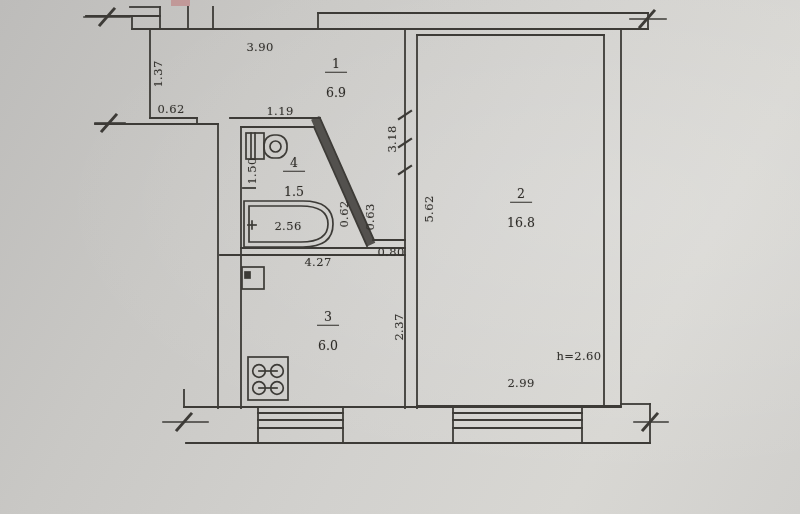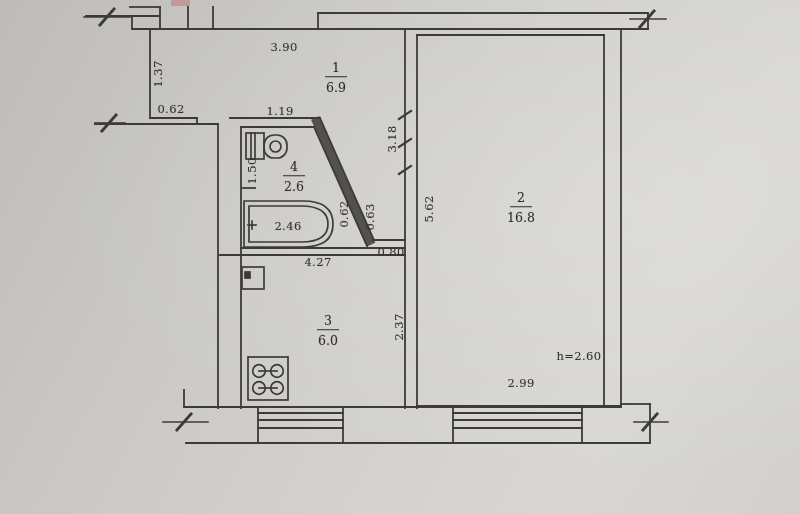--- a/index.html
+++ b/index.html
@@ -16,21 +16,21 @@
     font-size:11.5px;color:#34322e;letter-spacing:.4px;white-space:nowrap;
     text-shadow:0 0 1px rgba(52,50,46,.25);
   }
   .lbl.v{transform:translate(-50%,-50%) rotate(-90deg);}
   .room{
     position:absolute;transform:translate(-50%,-50%);
     text-align:center;color:#2f2d29;font-size:12.5px;line-height:1.1;
     text-shadow:0 0 1px rgba(47,45,41,.25);
   }
   .room .num{display:inline-block;border-bottom:1.5px solid #2f2d29;padding:0 7px 1px;}
-  .room .area{display:block;padding-top:4px;}
+  .room .area{display:block;padding-top:13px;}
 </style>
 </head>
 <body>
 
 <div class="sheet">
 
   <svg width="800" height="514" viewBox="0 0 800 514">
     <g stroke="#3d3b37" stroke-width="1.8" fill="none" stroke-linecap="square">
 
       <g>
@@ -165,30 +165,30 @@
   <div class="room" style="left:521px;top:208px">
     <span class="num">2</span>
     <span class="area">16.8</span>
   </div>
   <div class="room" style="left:328px;top:331px">
     <span class="num">3</span>
     <span class="area">6.0</span>
   </div>
   <div class="room" style="left:294px;top:177px">
     <span class="num">4</span>
-    <span class="area">2.6</span>
+    <span class="area">1.5</span>
   </div>
 
-  <span class="lbl" style="left:284px;top:47px">3.90</span>
+  <span class="lbl" style="left:260px;top:47px">3.90</span>
   <span class="lbl v" style="left:158px;top:74px">1.37</span>
   <span class="lbl" style="left:171px;top:109px">0.62</span>
   <span class="lbl" style="left:280px;top:111px">1.19</span>
   <span class="lbl v" style="left:392px;top:139px">3.18</span>
   <span class="lbl v" style="left:252px;top:171px">1.50</span>
-  <span class="lbl" style="left:288px;top:226px">2.46</span>
+  <span class="lbl" style="left:288px;top:226px">2.56</span>
   <span class="lbl v" style="left:344px;top:214px">0.62</span>
   <span class="lbl v" style="left:370px;top:217px">0.63</span>
   <span class="lbl" style="left:391px;top:252px">0.80</span>
   <span class="lbl v" style="left:429px;top:209px">5.62</span>
   <span class="lbl" style="left:318px;top:262px">4.27</span>
   <span class="lbl v" style="left:399px;top:327px">2.37</span>
   <span class="lbl" style="left:521px;top:383px">2.99</span>
   <span class="lbl" style="left:579px;top:356px">h=2.60</span>
 
 </div>

